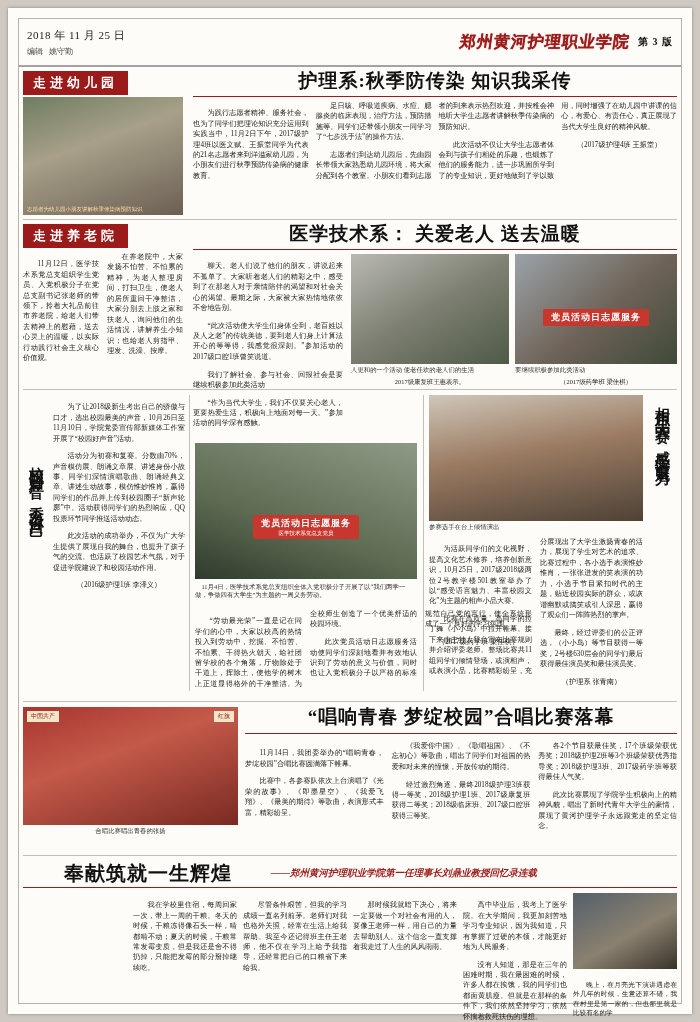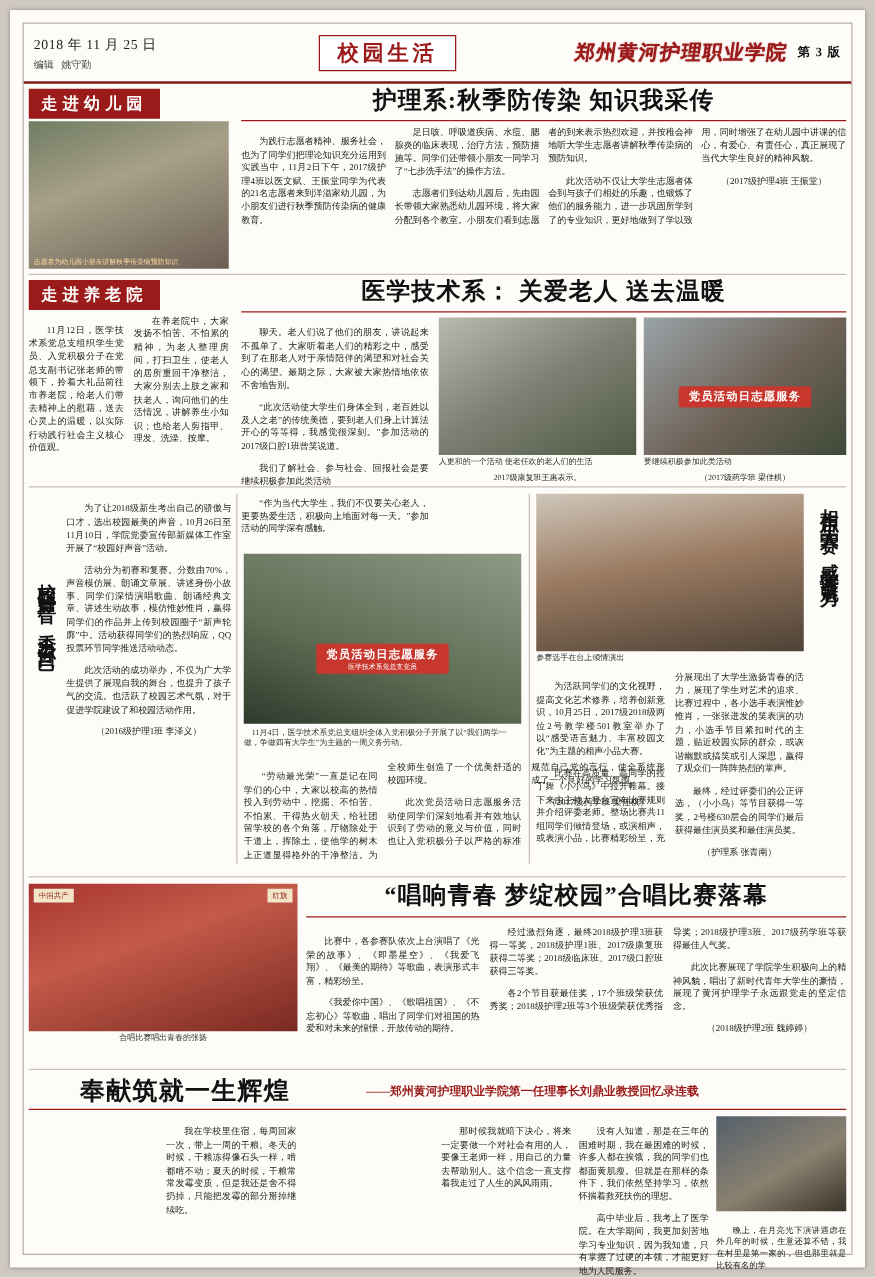--- a/index.html
+++ b/index.html
@@ -16,21 +16,21 @@
     box-shadow:0 0 3px rgba(0,0,0,.35);
   }
   .sheet{
     position:absolute;left:10px;top:10px;right:10px;bottom:10px;
     border:1px solid #b9b2a8;
     padding:0;
   }
   
   .masthead{
     position:relative;height:46px;
-    border-bottom:2px solid #7f1d1d;
+    border-bottom:2px solid #a3a3a3;
     display:flex;align-items:center;justify-content:space-between;
   }
   .mast-left{padding-left:8px;width:150px;}
   .mast-date{font-size:11px;color:#222;letter-spacing:.5px;}
   .mast-editor{font-size:8px;color:#444;margin-top:3px;}
   .mast-center{flex:1;display:flex;justify-content:center;align-items:center;}
   .mast-title{
     border:1.5px solid #9b1b1b;color:#9b1b1b;
     font-size:17px;font-weight:bold;letter-spacing:3px;
     padding:2px 14px;background:#fff;
@@ -102,23 +102,20 @@
 
   <div class="masthead">
     <div class="mast-left">
       <div class="mast-date">2018 年 11 月 25 日</div>
       <div class="mast-editor">
         <span>编辑</span>
         &nbsp;
         <span>姚守勤</span>
       </div>
     </div>
-    <div class="mast-center">
-      <div class="mast-title">校园生活</div>
-    </div>
     <div class="mast-right">
       <div class="mast-logo">郑州黄河护理职业学院</div>
       <div class="mast-edition">第 3 版</div>
     </div>
   </div>
 
   <div class="blk" style="left:4px;top:52px;width:654px;height:145px;">
     <div style="position:absolute;left:0;top:0;width:160px;">
       <div class="sec-tag">走进幼儿园</div>
     </div>
@@ -228,47 +225,51 @@
       <div style="position:absolute;left:4px;top:4px;background:#f3e6c8;color:#8b1d17;font-size:6px;padding:1px 4px;">中国共产</div>
       <div style="position:absolute;right:4px;top:4px;background:#f3e6c8;color:#8b1d17;font-size:6px;padding:1px 4px;">红旗</div>
     </div>
     <div class="cap" style="position:absolute;left:0;top:120px;width:215px;text-align:center;">合唱比赛唱出青春的张扬</div>
 
     <div style="position:absolute;left:222px;top:-2px;width:432px;">
       <div class="hl">“唱响青春  梦绽校园”合唱比赛落幕</div>
       <div class="rule" style="margin-top:4px;"></div>
     </div>
     <div style="position:absolute;left:222px;top:34px;width:432px;height:104px;" class="cols3">
+      <p class="body">11月14日，我团委举办的“唱响青春，梦绽校园”合唱比赛圆满落下帷幕。</p>
       <p class="body">比赛中，各参赛队依次上台演唱了《光荣的故事》、《即墨星空》、《我爱飞翔》、《最美的期待》等歌曲，表演形式丰富，精彩纷呈。</p>
       <p class="body">《我爱你中国》、《歌唱祖国》、《不忘初心》等歌曲，唱出了同学们对祖国的热爱和对未来的憧憬，开放传动的期待。</p>
       <p class="body">经过激烈角逐，最终2018级护理3班获得一等奖，2018级护理1班、2017级康复班获得二等奖；2018级临床班、2017级口腔班获得三等奖。</p>
       <p class="body">各2个节目获最佳奖，17个班级荣获优秀奖；2018级护理2班等3个班级荣获优秀指导奖；2018级护理3班、2017级药学班等获得最佳人气奖。</p>
       <p class="body">此次比赛展现了学院学生积极向上的精神风貌，唱出了新时代青年大学生的豪情，展现了黄河护理学子永远跟党走的坚定信念。</p>
       <div class="sig">（2018级护理2班 魏婷婷）</div>
     </div>
   </div>
 
   <div class="hsep" style="left:4px;top:836px;width:654px;"></div>
 
   <div class="blk" style="left:4px;top:842px;width:654px;height:142px;">
     <div style="position:absolute;left:0;top:0;width:250px;">
       <div class="hl" style="font-size:20px;">奉献筑就一生辉煌</div>
     </div>
-    <div style="position:absolute;left:270px;top:6px;width:396px;font-size:9.5px;color:#9b1b1b;font-weight:bold;">——郑州黄河护理职业学院第一任理事长刘鼎业教授回忆录连载</div>
+    <div style="position:absolute;left:248px;top:6px;width:396px;font-size:9.5px;color:#9b1b1b;font-weight:bold;font-style:italic;">——郑州黄河护理职业学院第一任理事长刘鼎业教授回忆录连载</div>
     <div class="rule" style="position:absolute;left:0;top:26px;width:654px;"></div>
 
     <div style="position:absolute;left:110px;top:32px;width:104px;height:108px;">
       <p class="body">我在学校里住宿，每周回家一次，带上一周的干粮。冬天的时候，干粮冻得像石头一样，啃都啃不动；夏天的时候，干粮常常发霉变质，但是我还是舍不得扔掉，只能把发霉的部分掰掉继续吃。</p>
     </div>
+    <div style="position:absolute;left:220px;top:32px;width:104px;height:108px;">
+      <p class="body">尽管条件艰苦，但我的学习成绩一直名列前茅。老师们对我也格外关照，经常在生活上给我帮助。我至今还记得班主任王老师，他不仅在学习上给予我指导，还经常把自己的口粮省下来给我。</p>
+    </div>
     <div style="position:absolute;left:330px;top:32px;width:104px;height:108px;">
       <p class="body">那时候我就暗下决心，将来一定要做一个对社会有用的人，要像王老师一样，用自己的力量去帮助别人。这个信念一直支撑着我走过了人生的风风雨雨。</p>
     </div>
     <div style="position:absolute;left:440px;top:32px;width:104px;height:108px;">
+      <p class="body">高中毕业后，我考上了医学院。在大学期间，我更加刻苦地学习专业知识，因为我知道，只有掌握了过硬的本领，才能更好地为人民服务。</p>
       <p class="body">没有人知道，那是在三年的困难时期，我在最困难的时候，许多人都在挨饿，我的同学们也都面黄肌瘦。但就是在那样的条件下，我们依然坚持学习，依然怀揣着救死扶伤的理想。</p>
-      <p class="body">高中毕业后，我考上了医学院。在大学期间，我更加刻苦地学习专业知识，因为我知道，只有掌握了过硬的本领，才能更好地为人民服务。</p>
     </div>
 
     <div class="photo p8" style="position:absolute;left:550px;top:32px;width:104px;height:76px;"></div>
     <div style="position:absolute;left:550px;top:112px;width:104px;height:28px;">
       <p class="body" style="font-size:6.6px;">晚上，在月亮光下演讲遇虑在外几年的时候，生意还算不错，我在村里是第一家的，但也那里就是比较有名的学</p>
 
     </div>
   </div>
 
 </div>

